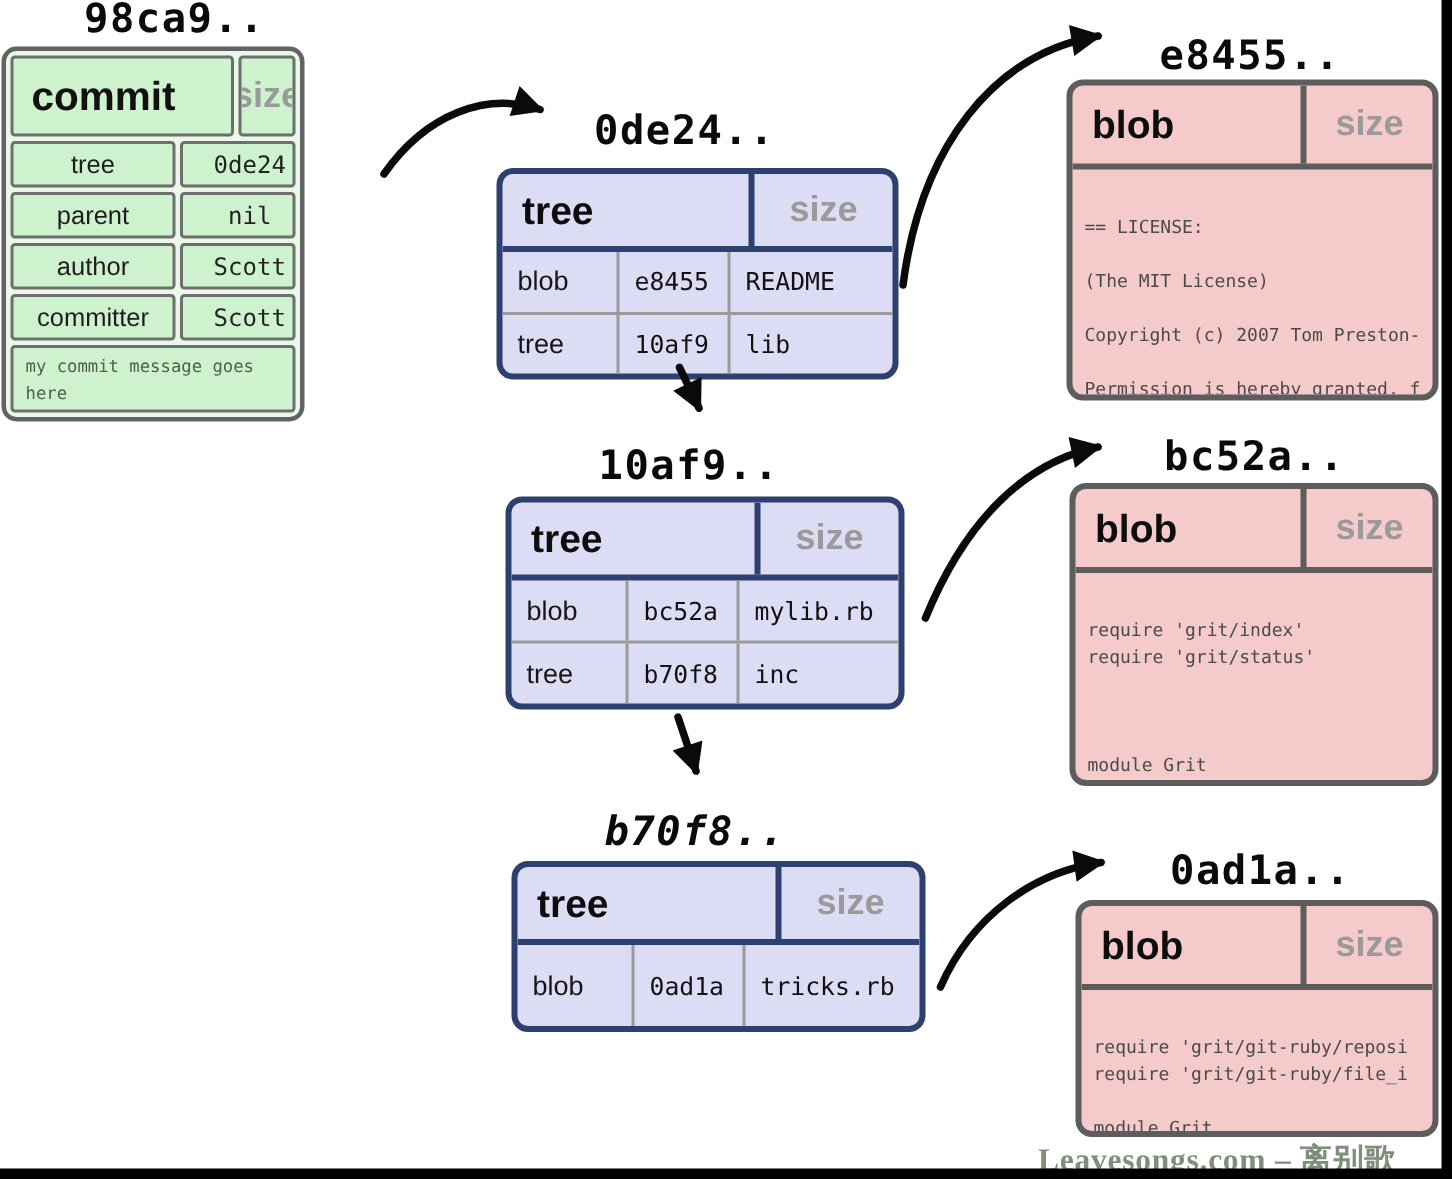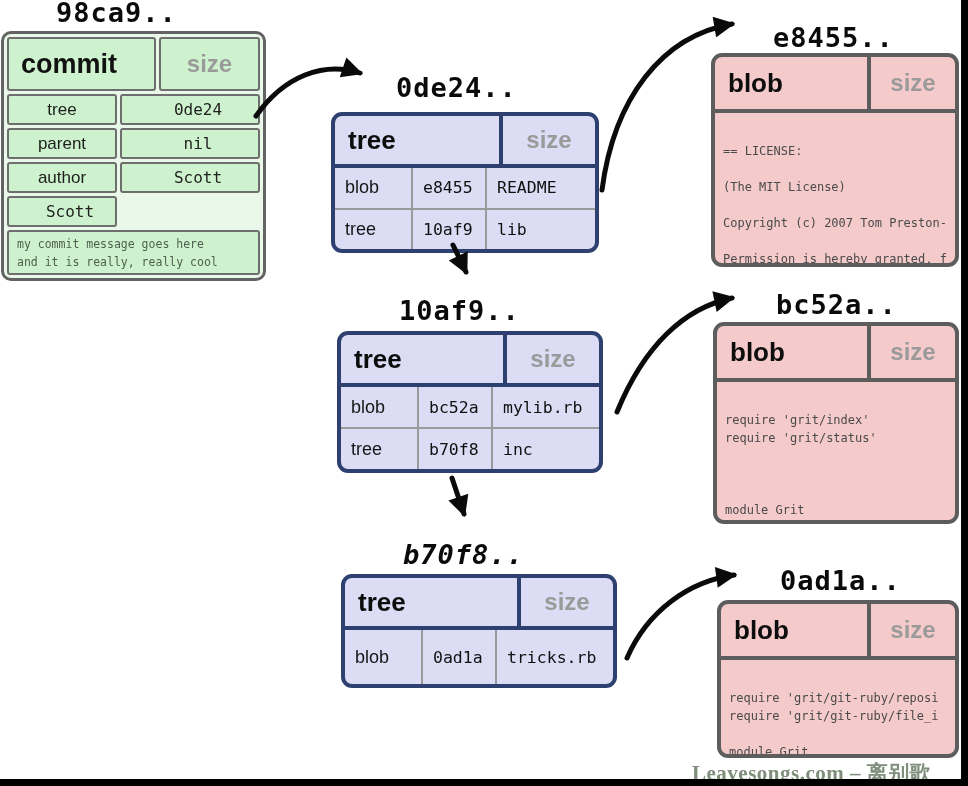--- a/index.html
+++ b/index.html
@@ -12,21 +12,21 @@
   
   .hash-label{
     position:absolute;
     font-family:"DejaVu Sans Mono", monospace;
     font-weight:bold;font-size:27px;color:#0a0a0a;
     letter-spacing:1px;white-space:nowrap;
   }
 
   
   .commit-box{
-    position:absolute;left:1px;top:31px;width:265px;height:250px;
+    position:absolute;left:1px;top:31px;width:202px;height:250px;
     background:#e9f8e9;
     border:3px solid #636363;border-radius:10px;
     padding:3px;box-sizing:border-box;
     display:grid;grid-template-rows:54px 31px 31px 31px 31px 1fr;
     grid-row-gap:3px;
   }
   .c-row{display:grid;grid-column-gap:3px;}
   .c-hdr{grid-template-columns:149px 1fr;}
   .c-field{grid-template-columns:110px 1fr;}
   .c-cell{
@@ -119,20 +119,21 @@
   </div>
   <div class="c-row c-field">
     <div class="c-cell c-key">parent</div>
     <div class="c-cell c-val">nil</div>
   </div>
   <div class="c-row c-field">
     <div class="c-cell c-key">author</div>
     <div class="c-cell c-val">Scott</div>
   </div>
   <div class="c-row c-field">
+    <div class="c-cell c-key">committer</div>
     <div class="c-cell c-val">Scott</div>
   </div>
   <div class="c-msg">my commit message goes here
 and it is really, really cool</div>
 </div>
 
 <div class="obj-box tree-box" style="left:331px;top:112px;width:268px;height:141px;">
   <div class="obj-header">
     <div class="hdr-type">tree</div>
     <div class="hdr-size">size</div>

